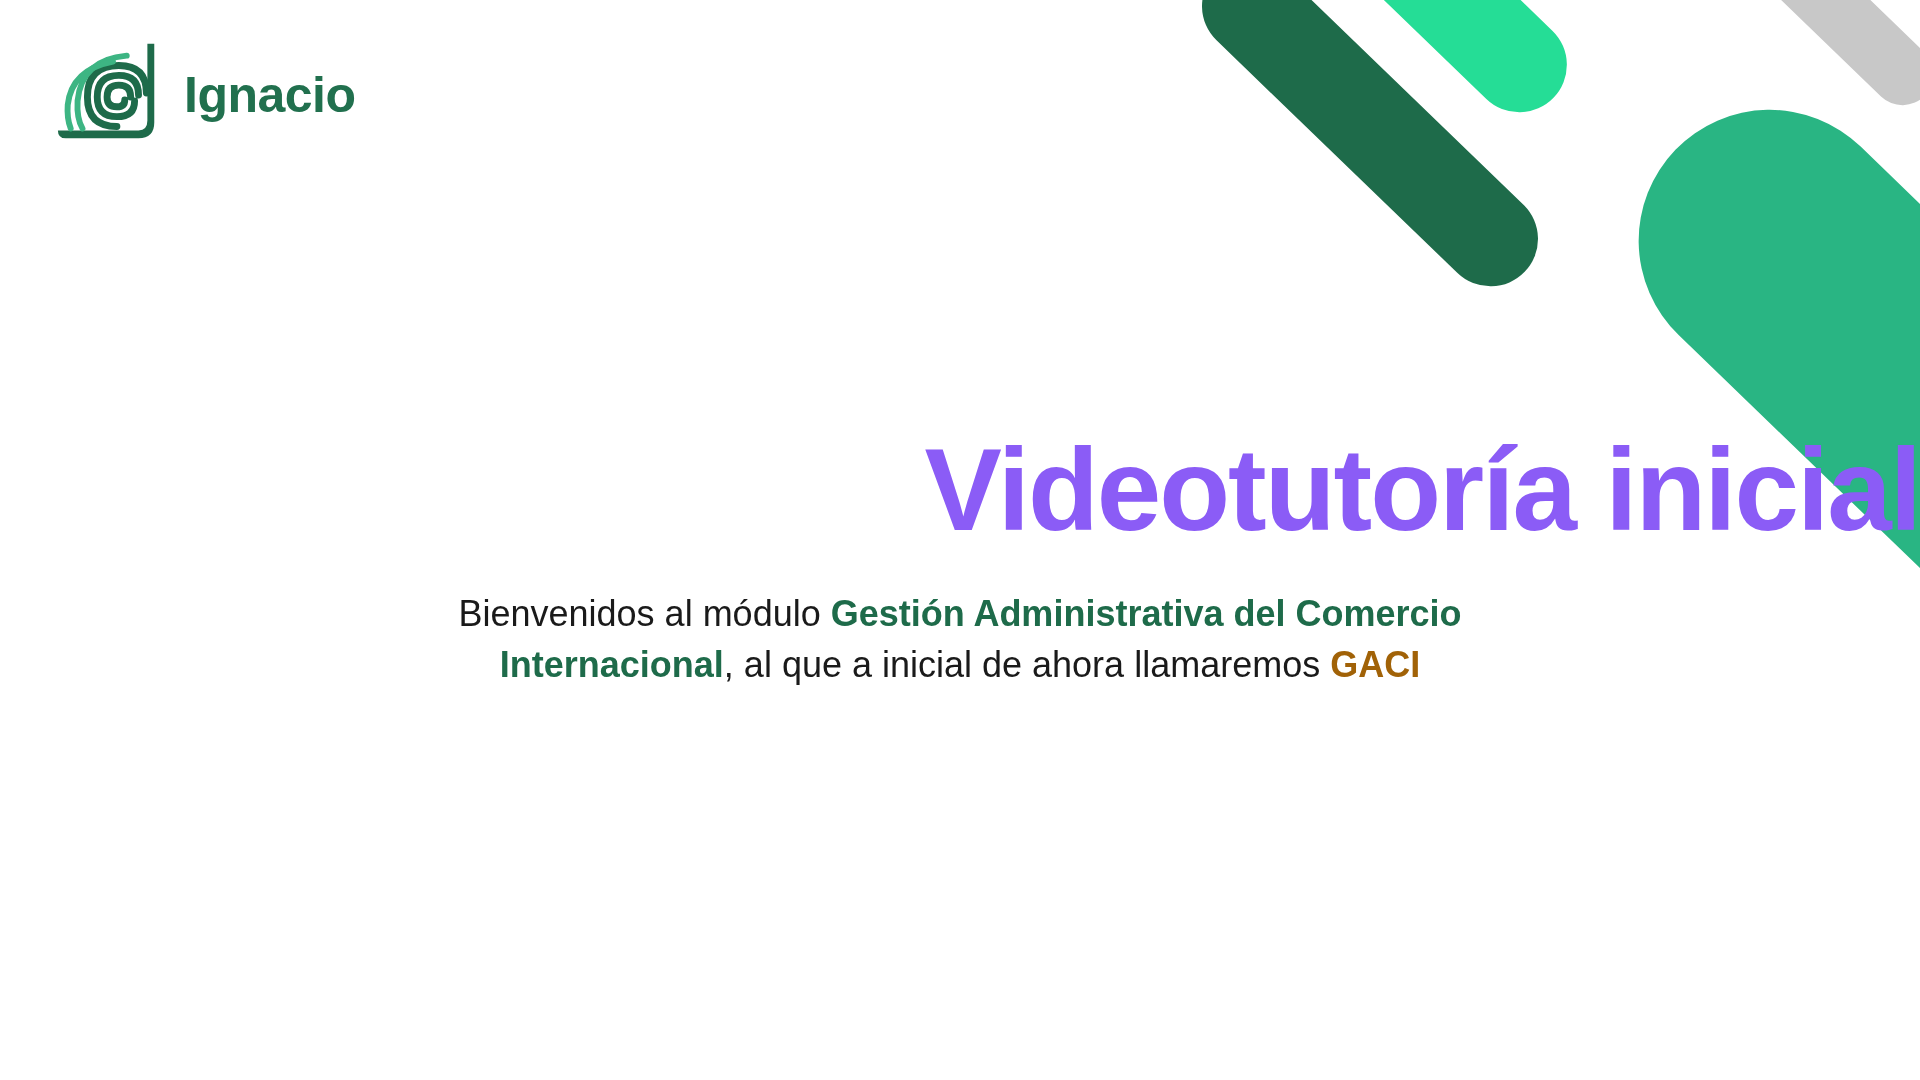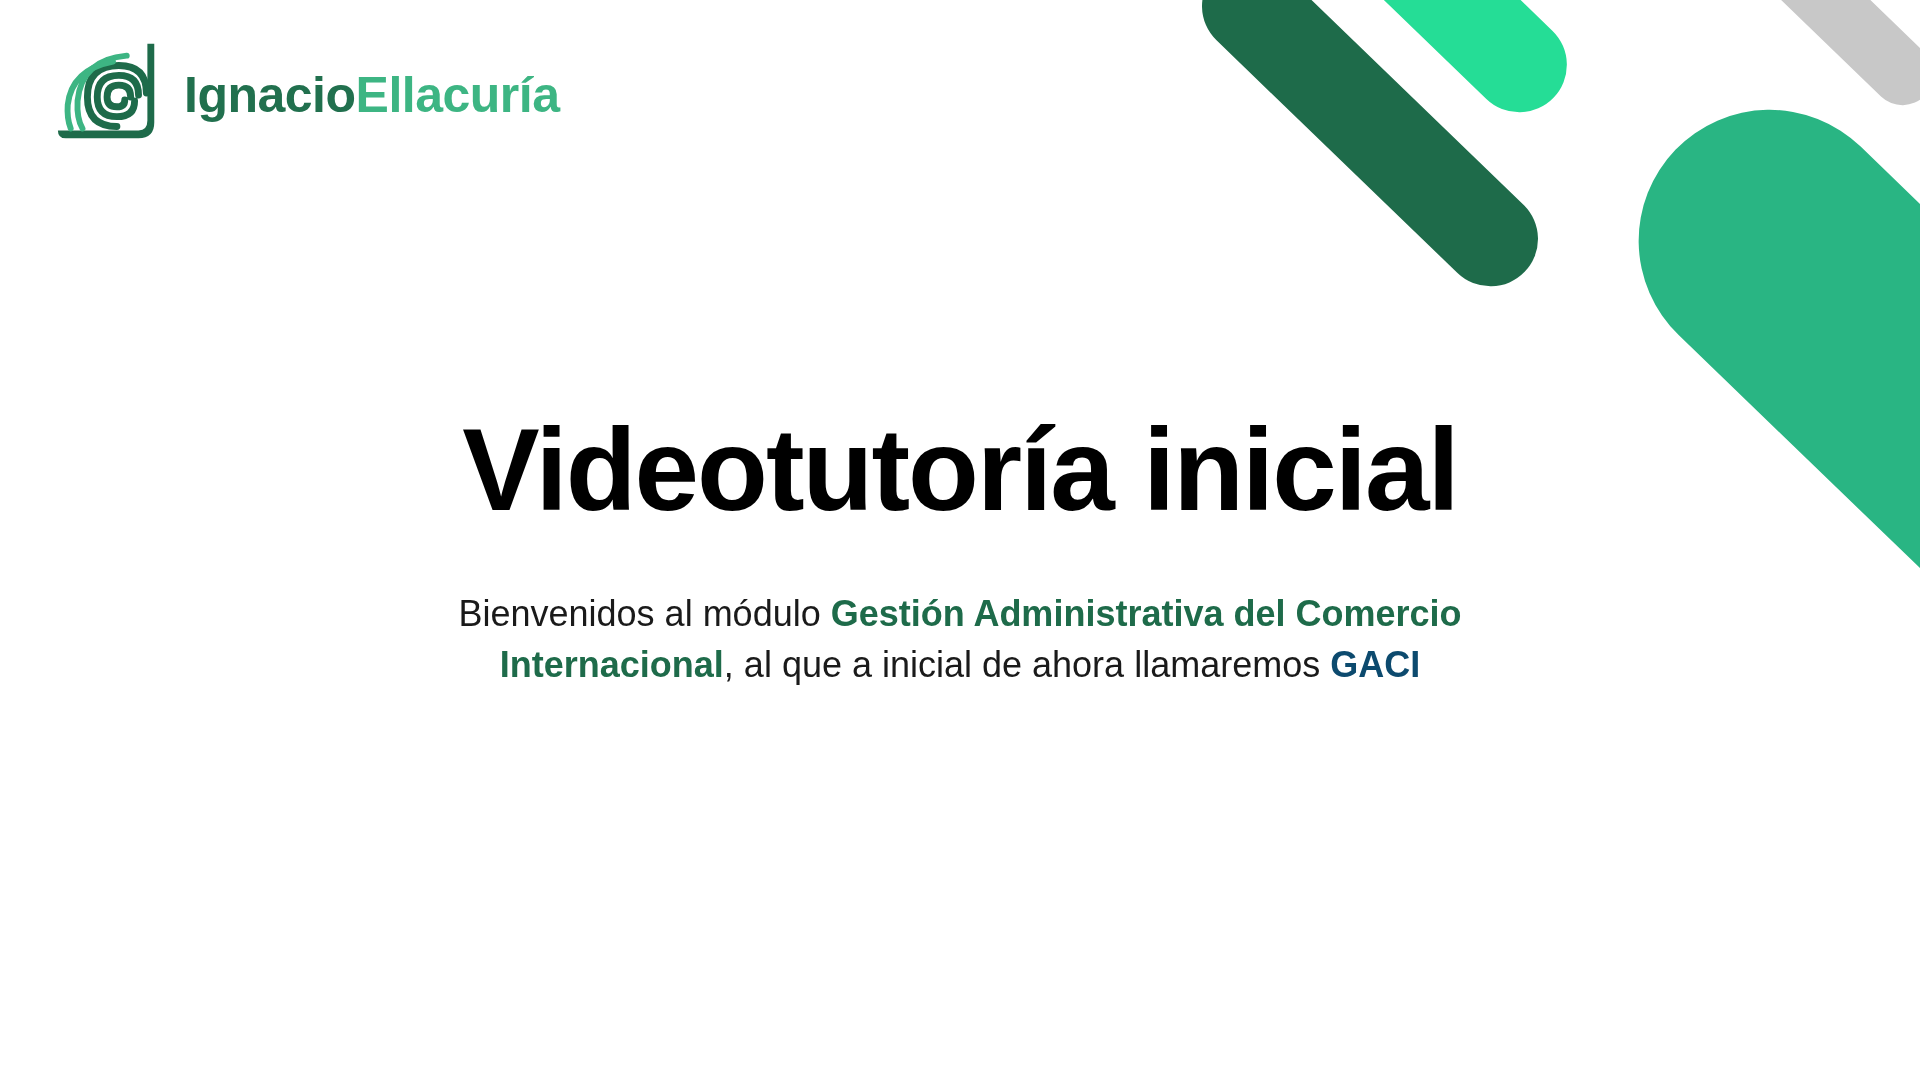--- a/index.html
+++ b/index.html
@@ -114,25 +114,25 @@
     font-weight: 700;
     color: #3DB583;
     letter-spacing: -0.5px;
   }
 
   
   .title {
     position: absolute;
     left: 0;
     right: 0;
-    top: 332px;
-    text-align: center;
+    top: 352px;
+    text-align: right;
     font-size: 116px;
     font-weight: 700;
-    color: #000000;
+    color: #8b5cf6;
     letter-spacing: -2px;
     line-height: 1.05;
   }
 
   
   .subtitle {
     position: absolute;
     left: 50%;
     transform: translateX(-50%);
     top: 552px;
@@ -143,21 +143,21 @@
     color: #1A1A1A;
     font-weight: 400;
   }
 
   .subtitle .hl-dark {
     color: #1E6B4A;
     font-weight: 700;
   }
 
   .subtitle .hl-mint {
-    color: #0c4a6e;
+    color: #a16207;
     font-weight: 700;
   }
 </style>
 </head>
 <body>
 
 <div class="slide">
 
   <div class="deco-layer">
     <div class="bar bar-dark"></div>
@@ -173,21 +173,20 @@
 
       <path d="M80 62 Q80 50 68 50 Q56 50 56 62 Q56 72 66 72 Q74 72 74 65" fill="none" stroke="#1E6B4A" stroke-width="7" stroke-linecap="round"></path>
       <path d="M88 60 Q88 40 68 40 Q46 40 46 62 Q46 82 66 82 Q84 82 84 66" fill="none" stroke="#1E6B4A" stroke-width="7" stroke-linecap="round"></path>
       <path d="M96 58 Q96 30 68 30 Q36 30 36 62 Q36 92 66 92" fill="none" stroke="#1E6B4A" stroke-width="7" stroke-linecap="round"></path>
 
       <path d="M76 20 Q30 24 26 66 Q25 84 31 94" fill="none" stroke="#3DB583" stroke-width="6" stroke-linecap="round"></path>
       <path d="M62 26 Q20 34 16 70 Q15 84 19 94" fill="none" stroke="#3DB583" stroke-width="6" stroke-linecap="round"></path>
     </svg>
     <div class="logo-words">
       <span class="logo-line1">Ignacio</span>
-      <span class="logo-line2">Ellacuría</span>
     </div>
   </div>
 
   <h1 class="title">Videotutoría inicial</h1>
 
   <p class="subtitle">
     <span>Bienvenidos al módulo </span><span class="hl-dark">Gestión Administrativa del Comercio Internacional</span><span>, al que a inicial de ahora llamaremos </span><span class="hl-mint">GACI</span>
   </p>
 
 </div>

